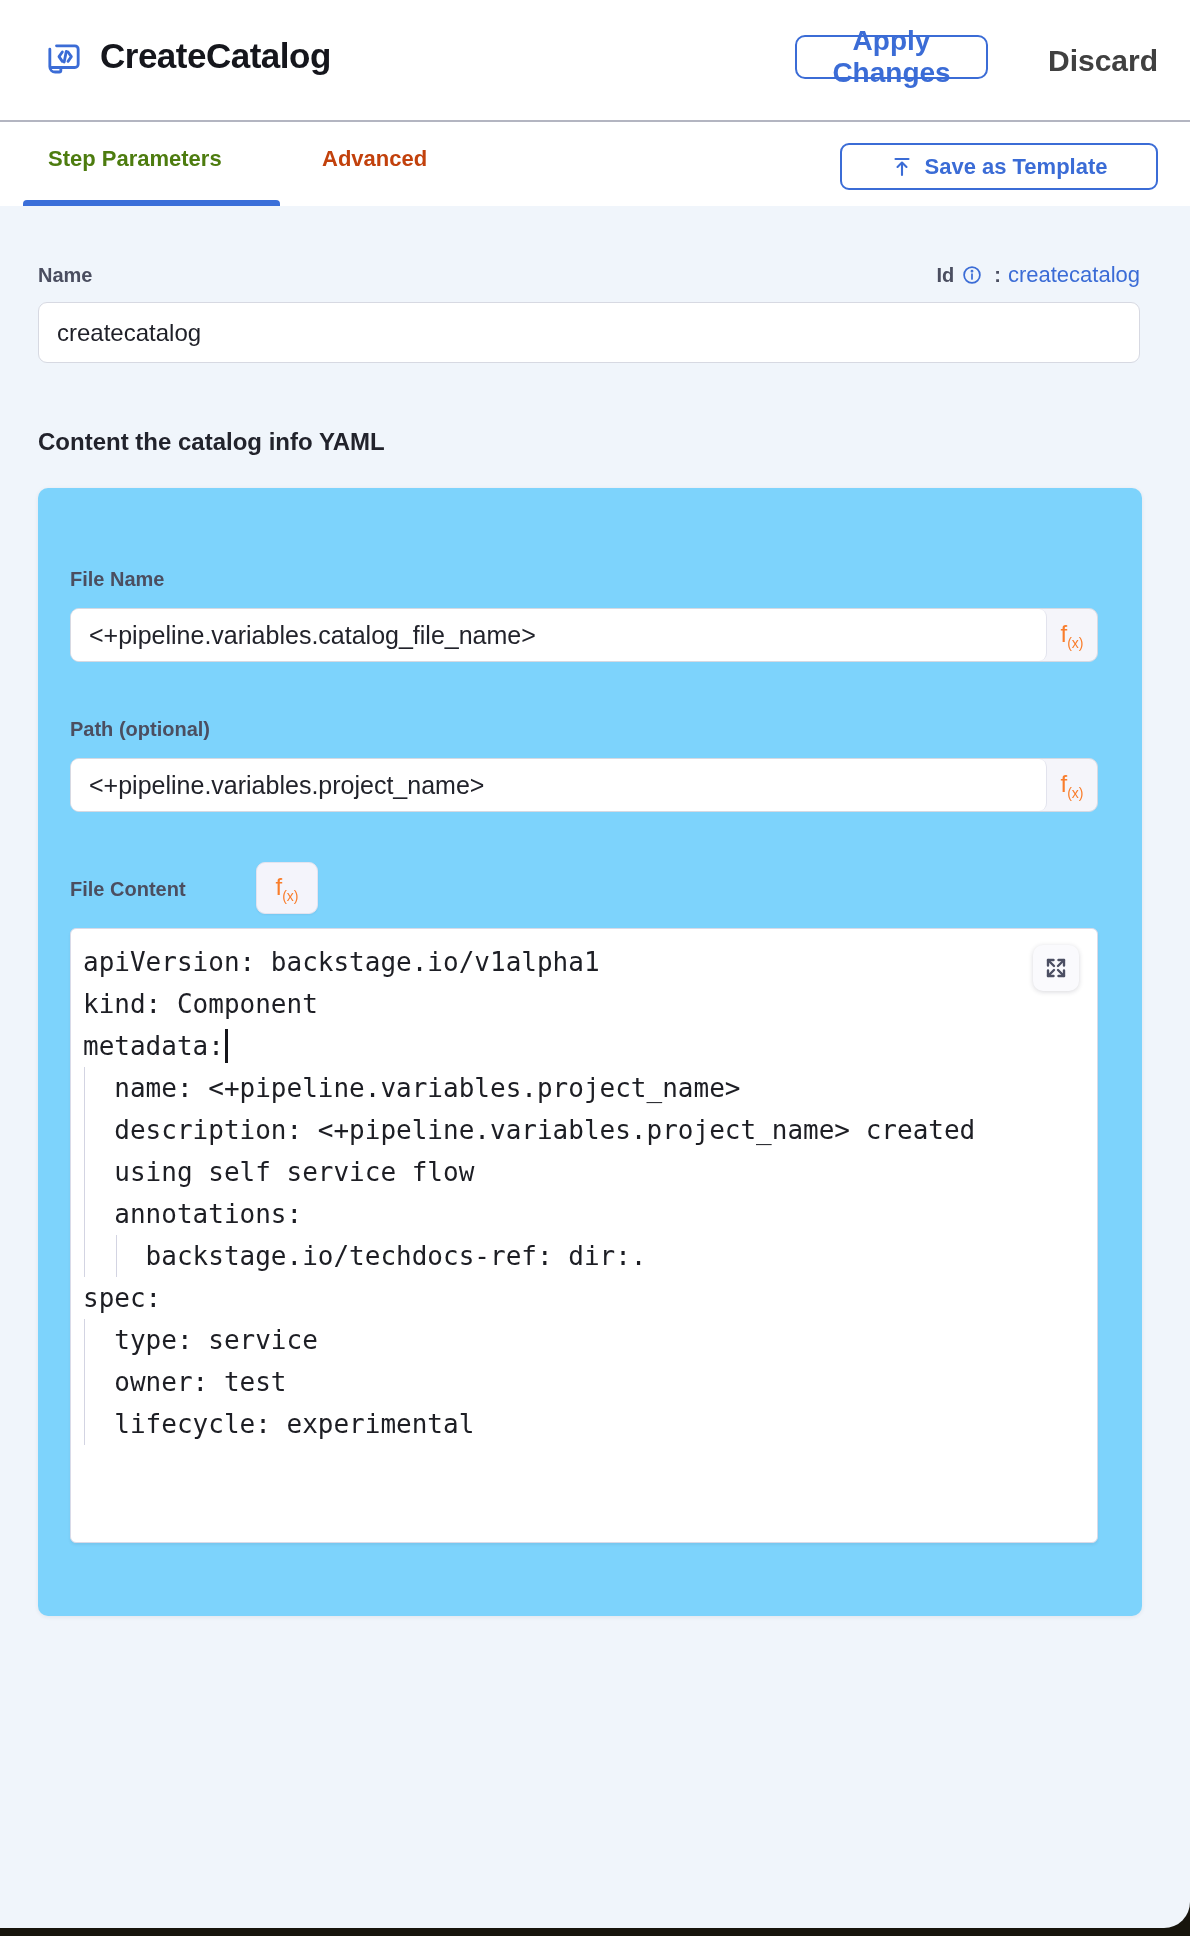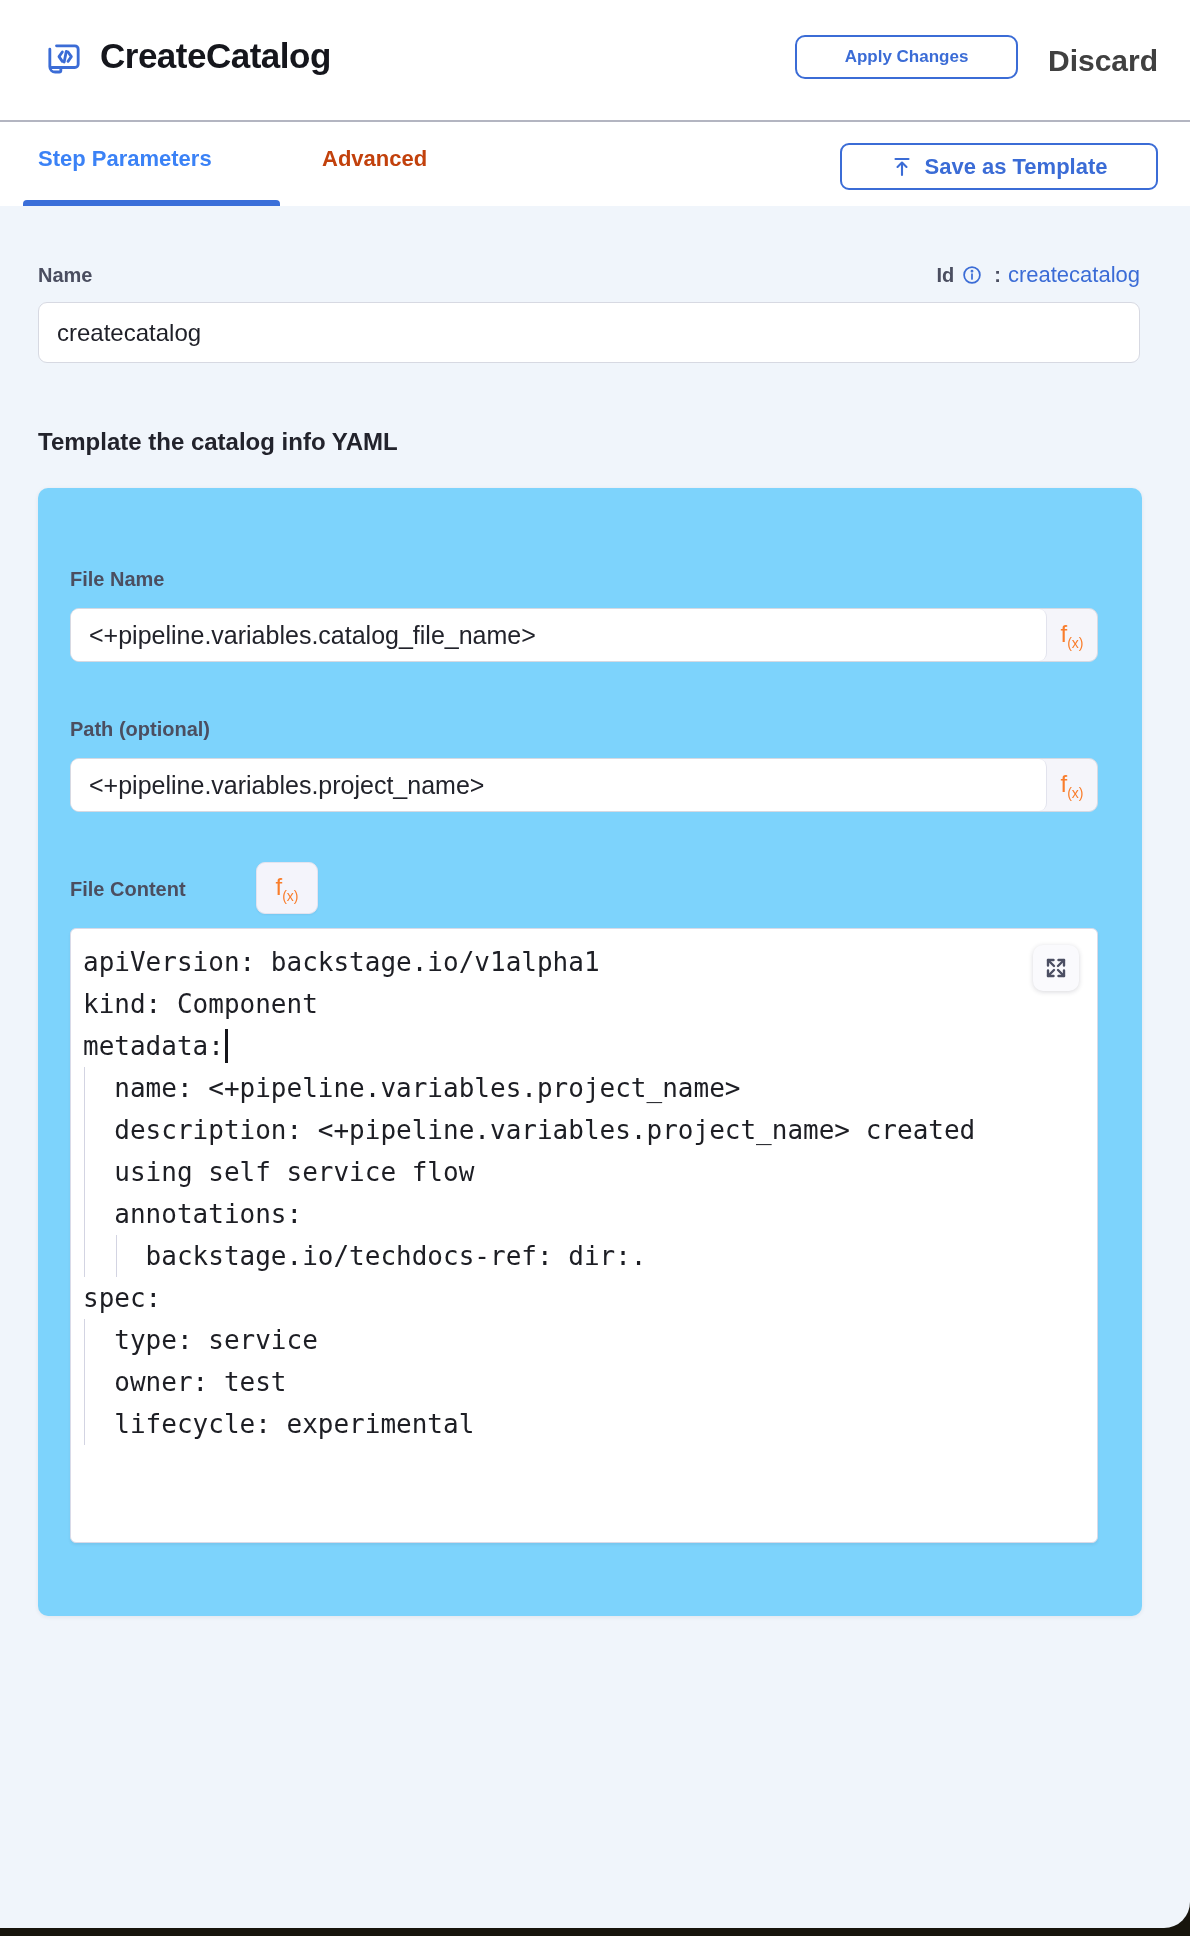--- a/index.html
+++ b/index.html
@@ -23,31 +23,31 @@
     position:absolute;left:100px;top:36px;
     font-size:35px;font-weight:700;color:#15161c;letter-spacing:-0.5px;
   }
   .btn-outline{
     position:absolute;box-sizing:border-box;
     border:2px solid #3b6cd6;border-radius:10px;background:#fff;
     color:#3b6cd6;font-weight:700;
     display:flex;align-items:center;justify-content:center;gap:10px;
     font-family:inherit;cursor:pointer;
   }
-  .apply-btn{left:795px;top:35px;width:223px;height:44px;font-size:17px;}
+  .apply-btn{left:795px;top:35px;width:193px;height:44px;font-size:28px;}
   .discard-link{
     position:absolute;left:1048px;top:44px;width:94px;
     color:#404040;font-size:30px;font-weight:700;text-align:center;cursor:pointer;
   }
   
   .tabbar{
     position:absolute;left:0;top:122px;right:0;height:84px;background:#ffffff;
   }
   .tab{position:absolute;top:24px;font-size:22px;cursor:pointer;}
-  .tab-active{left:38px;font-weight:700;color:#3b82f6;}
+  .tab-active{left:48px;font-weight:700;color:#4d7c0f;}
   .tab-inactive{left:322px;font-weight:700;color:#c2410c;}
   .tab-underline{
     position:absolute;left:23px;top:78px;width:257px;height:6px;
     background:#3b6fd9;border-radius:4px 4px 0 0;
   }
   .save-template-btn{left:840px;top:21px;width:318px;height:47px;font-size:22px;border-width:2px;border-radius:9px;}
   
   .name-row{
     position:absolute;left:38px;top:258px;right:50px;height:34px;
     display:flex;align-items:center;justify-content:space-between;
@@ -173,21 +173,21 @@
           <path d="M12 11 V16.3"></path>
           <circle cx="12" cy="7.8" r="0.6" fill="#3b6cd6"></circle>
         </svg>
       </span>
       <span class="id-colon">:</span>
       <span class="id-value">createcatalog</span>
     </span>
   </div>
   <input class="text-input name-input" value="createcatalog" style="">
 
-  <div class="section-heading">Template the catalog info YAML</div>
+  <div class="section-heading">Content the catalog info YAML</div>
 
   <div class="card">
 
     <span class="field-label lbl-filename">File Name</span>
     <div class="input-group grp-filename">
       <input value="&lt;+pipeline.variables.catalog_file_name&gt;" style="">
       <span class="fx-cell">
         <span class="fx-text"><span>f</span><sub>(x)</sub></span>
       </span>
     </div>

